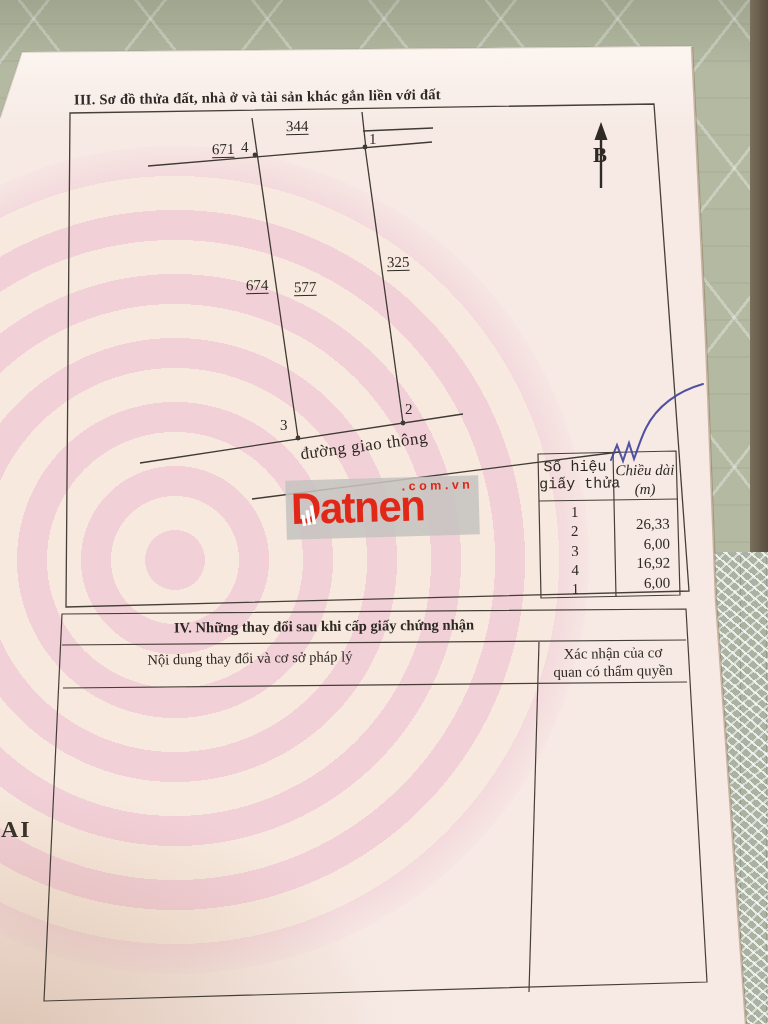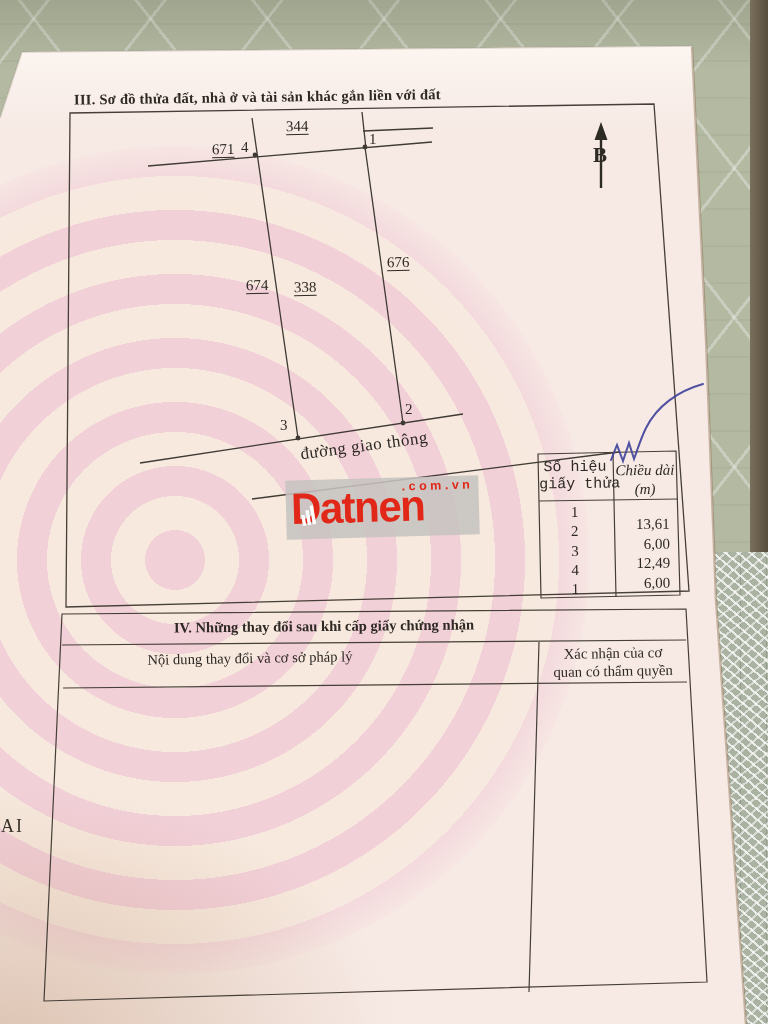--- a/index.html
+++ b/index.html
@@ -62,21 +62,21 @@
   
   .smt{text-align:center;font-size:15px;line-height:17px;transform:rotate(-0.6deg);}
   .smt-h1{left:539px;top:459px;width:72px;font-family:Liberation Mono, monospace;}
   .smt-h2{left:613px;top:461px;width:64px;line-height:19px;font-style:italic;}
   .smt-c1{left:539px;top:503px;width:72px;line-height:19.3px;}
   .smt-c2{left:606px;top:515px;width:64px;text-align:right;line-height:19.6px;}
   
   .sec4-title{left:44px;top:618px;width:560px;text-align:center;font-weight:bold;font-size:14.6px;transform:rotate(-0.6deg);}
   .sec4-h1{left:75px;top:650px;width:350px;text-align:center;font-size:14.6px;transform:rotate(-1deg);}
   .sec4-h2{left:540px;top:644px;width:146px;text-align:center;font-size:14.8px;line-height:18px;transform:rotate(-1deg);white-space:normal;}
-  .edge-frag{left:1px;top:816px;font-weight:normal;font-size:18px;letter-spacing:2px;color:#3a332b;}
+  .edge-frag{left:1px;top:816px;font-weight:bold;font-size:24px;letter-spacing:2px;color:#3a332b;}
   
   .wm{
     position:absolute;left:286px;top:478px;width:193px;height:59px;z-index:5;
     background:rgba(198,195,191,.88);transform:rotate(-1.6deg);
     font-family:"Liberation Sans", sans-serif;
   }
   .wm-suffix{position:absolute;right:5px;top:2px;color:#e12718;font-weight:bold;font-size:12.5px;letter-spacing:3.5px;}
   .wm-brand{position:absolute;left:5px;top:8px;color:#e12718;font-weight:bold;font-size:42px;line-height:1;letter-spacing:-1.5px;transform:scaleY(1.04);}
   .wm-icon{position:absolute;left:14px;top:25px;z-index:6;}
 </style>
@@ -135,22 +135,22 @@
     <path d="M703,384 C678,391 657,406 646,428 C641,438 638,448 634,459 L629,443 L623,461 L617,445 L611,460" fill="none" stroke="#41439b" stroke-width="2" stroke-linecap="round" opacity="0.92"></path>
   </svg>
 
   <div class="txt sec3-title">III. Sơ đồ thửa đất, nhà ở và tài sản khác gắn liền với đất</div>
 
   <div class="txt north-b">B</div>
 
   <div class="txt parcel p671">671</div>
   <div class="txt parcel p672">344</div>
   <div class="txt parcel p674">674</div>
-  <div class="txt parcel p676">676</div>
-  <div class="txt parcel p677">338</div>
+  <div class="txt parcel p676">325</div>
+  <div class="txt parcel p677">577</div>
 
   <div class="txt vtx v1">1</div>
   <div class="txt vtx v2">2</div>
   <div class="txt vtx v3">3</div>
   <div class="txt vtx v4">4</div>
 
   <div class="txt road">đường giao thông</div>
 
   <div class="txt smt smt-h1">
     <div>Số hiệu</div>
@@ -161,23 +161,23 @@
     <div>(m)</div>
   </div>
   <div class="txt smt smt-c1">
     <div>1</div>
     <div>2</div>
     <div>3</div>
     <div>4</div>
     <div>1</div>
   </div>
   <div class="txt smt smt-c2">
-    <div>13,61</div>
+    <div>26,33</div>
     <div>6,00</div>
-    <div>12,49</div>
+    <div>16,92</div>
     <div>6,00</div>
   </div>
 
   <div class="txt sec4-title">IV. Những thay đổi sau khi cấp giấy chứng nhận</div>
   <div class="txt sec4-h1">Nội dung thay đổi và cơ sở pháp lý</div>
   <div class="txt sec4-h2">
     <div>Xác nhận của cơ</div>
     <div>quan có thẩm quyền</div>
   </div>
 

